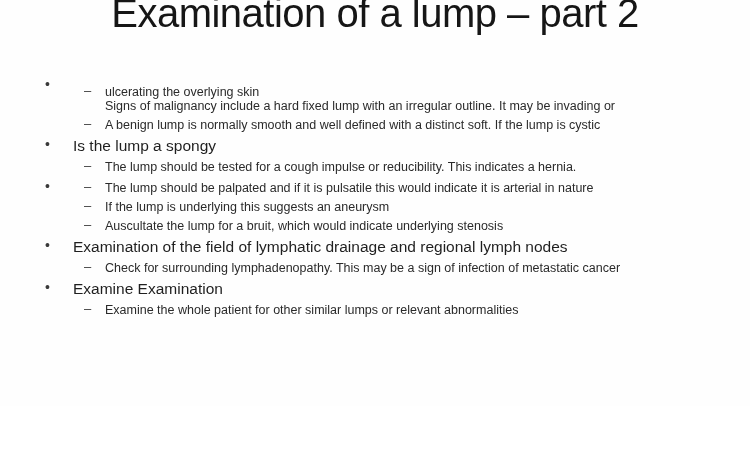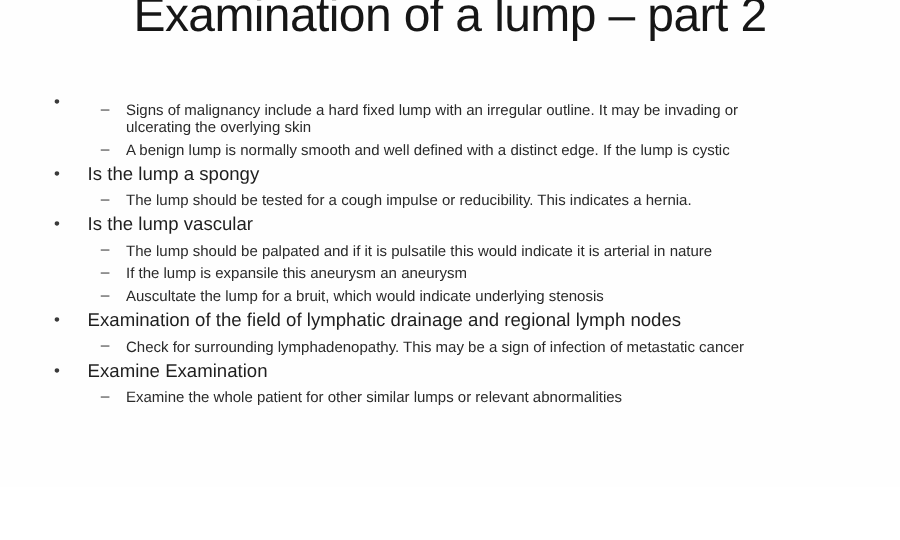--- a/index.html
+++ b/index.html
@@ -71,48 +71,47 @@
 <div class="slide">
   <h1 class="title">Examination of a lump – part 2</h1>
 
   <div class="body">
 
     <div class="l1">
       <span class="marker">•</span>
     </div>
     <div class="l2">
       <span class="marker">–</span>
+      <div class="line">ulcerating the overlying skin</div>
       <div class="line">Signs of malignancy include a hard fixed lump with an irregular outline. It may be invading or</div>
-      <div class="line">ulcerating the overlying skin</div>
     </div>
     <div class="l2">
       <span class="marker">–</span>
-      <div class="line">A benign lump is normally smooth and well defined with a distinct edge. If the lump is cystic</div>
+      <div class="line">A benign lump is normally smooth and well defined with a distinct soft. If the lump is cystic</div>
     </div>
 
     <div class="l1">
       <span class="marker">•</span>
       <span>Is the lump a spongy</span>
     </div>
     <div class="l2">
       <span class="marker">–</span>
       <div class="line">The lump should be tested for a cough impulse or reducibility. This indicates a hernia.</div>
     </div>
 
     <div class="l1">
       <span class="marker">•</span>
-      <span>Is the lump vascular</span>
     </div>
     <div class="l2">
       <span class="marker">–</span>
       <div class="line">The lump should be palpated and if it is pulsatile this would indicate it is arterial in nature</div>
     </div>
     <div class="l2">
       <span class="marker">–</span>
-      <div class="line">If the lump is expansile this aneurysm an aneurysm</div>
+      <div class="line">If the lump is underlying this suggests an aneurysm</div>
     </div>
     <div class="l2">
       <span class="marker">–</span>
       <div class="line">Auscultate the lump for a bruit, which would indicate underlying stenosis</div>
     </div>
 
     <div class="l1">
       <span class="marker">•</span>
       <span>Examination of the field of lymphatic drainage and regional lymph nodes</span>
     </div>

